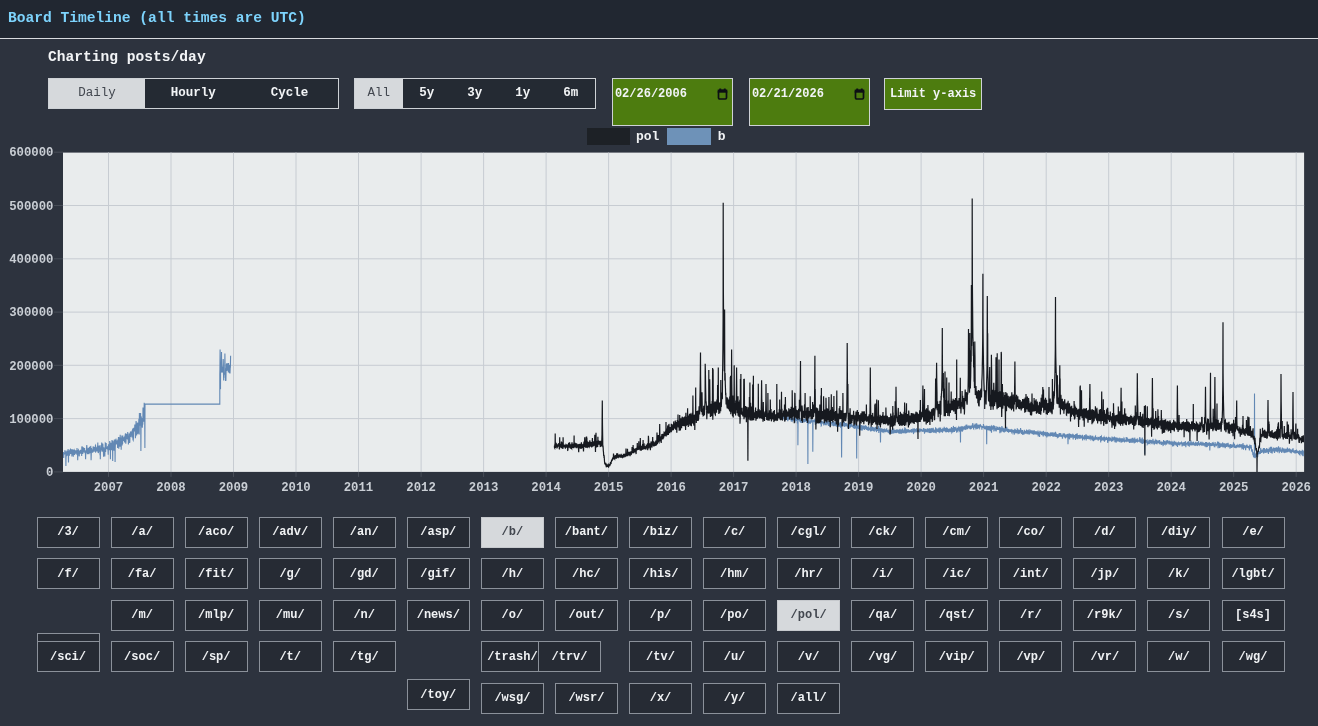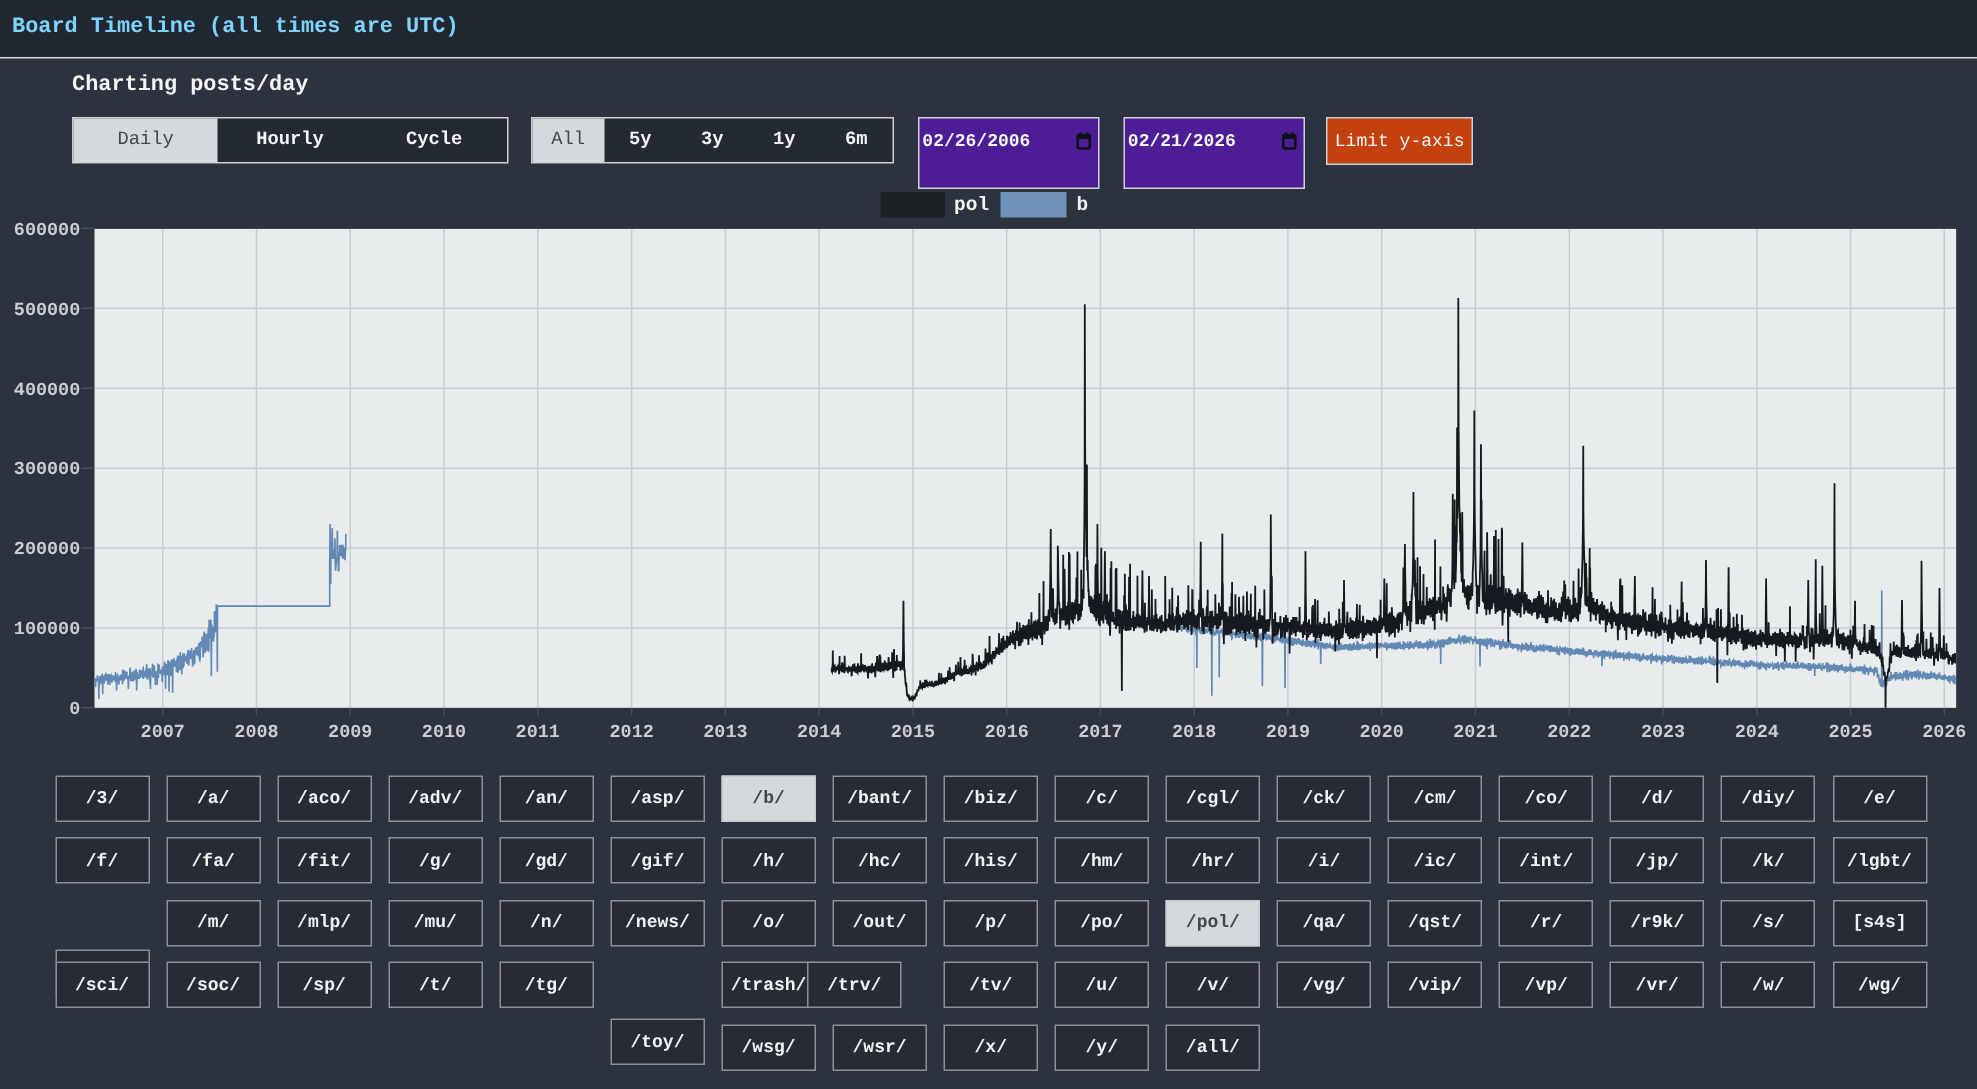--- a/index.html
+++ b/index.html
@@ -7,26 +7,26 @@
   border-bottom:1.5px solid #d9dbde; }
 #hdr span { position:absolute; left:8px; top:10px; font-size:14.6px; font-weight:bold;
   color:#7dd3fc; letter-spacing:0; }
 #h2 { position:absolute; left:48px; top:49px; font-size:14.6px; font-weight:bold; color:#f2f4f6; }
 .seg { position:absolute; top:77.5px; height:31px; border:1.5px solid #ced2d6;
   background:#242a33; display:flex;justify-content:space-between; }
 .seg > div { flex:1; display:flex; align-items:center; justify-content:center;
   font-size:12.5px; font-weight:bold; color:#f2f4f6; }
 .seg > div.on { background:#d6d9dc; color:#42474f; font-weight:normal; }
 .din { position:absolute; top:77.5px; width:121px; height:48px; border:1.5px solid #ced2d6;
-  background:#4c1d95; color:#f2f4f6; font-size:12px; font-weight:bold; }
+  background:#4d7c0f; color:#f2f4f6; font-size:12px; font-weight:bold; }
 .din span { position:absolute; left:2px; top:8px; }
 .din svg { position:absolute; right:4px; top:9px; }
 #limit { position:absolute; left:884.1px; top:77.5px; width:98px; height:32px;
-  border:1.5px solid #ced2d6; background:#c2410c; color:#f2f4f6; font-size:12px;
-  font-weight:normal; display:flex; align-items:center; justify-content:center; }
+  border:1.5px solid #ced2d6; background:#4d7c0f; color:#f2f4f6; font-size:12px;
+  font-weight:bold; display:flex; align-items:center; justify-content:center; }
 .lsw { position:absolute; top:127.6px; width:43.5px; height:17px; }
 .llb { position:absolute; top:129px; font-size:13px; font-weight:bold; color:#f0f2f4; }
 .al { font:bold 12.3px "Liberation Mono", monospace; fill:#c9ced4; }
 .bb { position:absolute; width:63.0px; height:31px; border:1px solid #8b919a;
   background:#262b34; color:#f0f2f4; font-size:12px; font-weight:bold;
   display:flex; align-items:center; justify-content:center; }
 .bb.sel { background:#d6d9dc; color:#42474f; border-color:#c6c9cd; }
 </style></head>
 <body>
 <div id="hdr">

